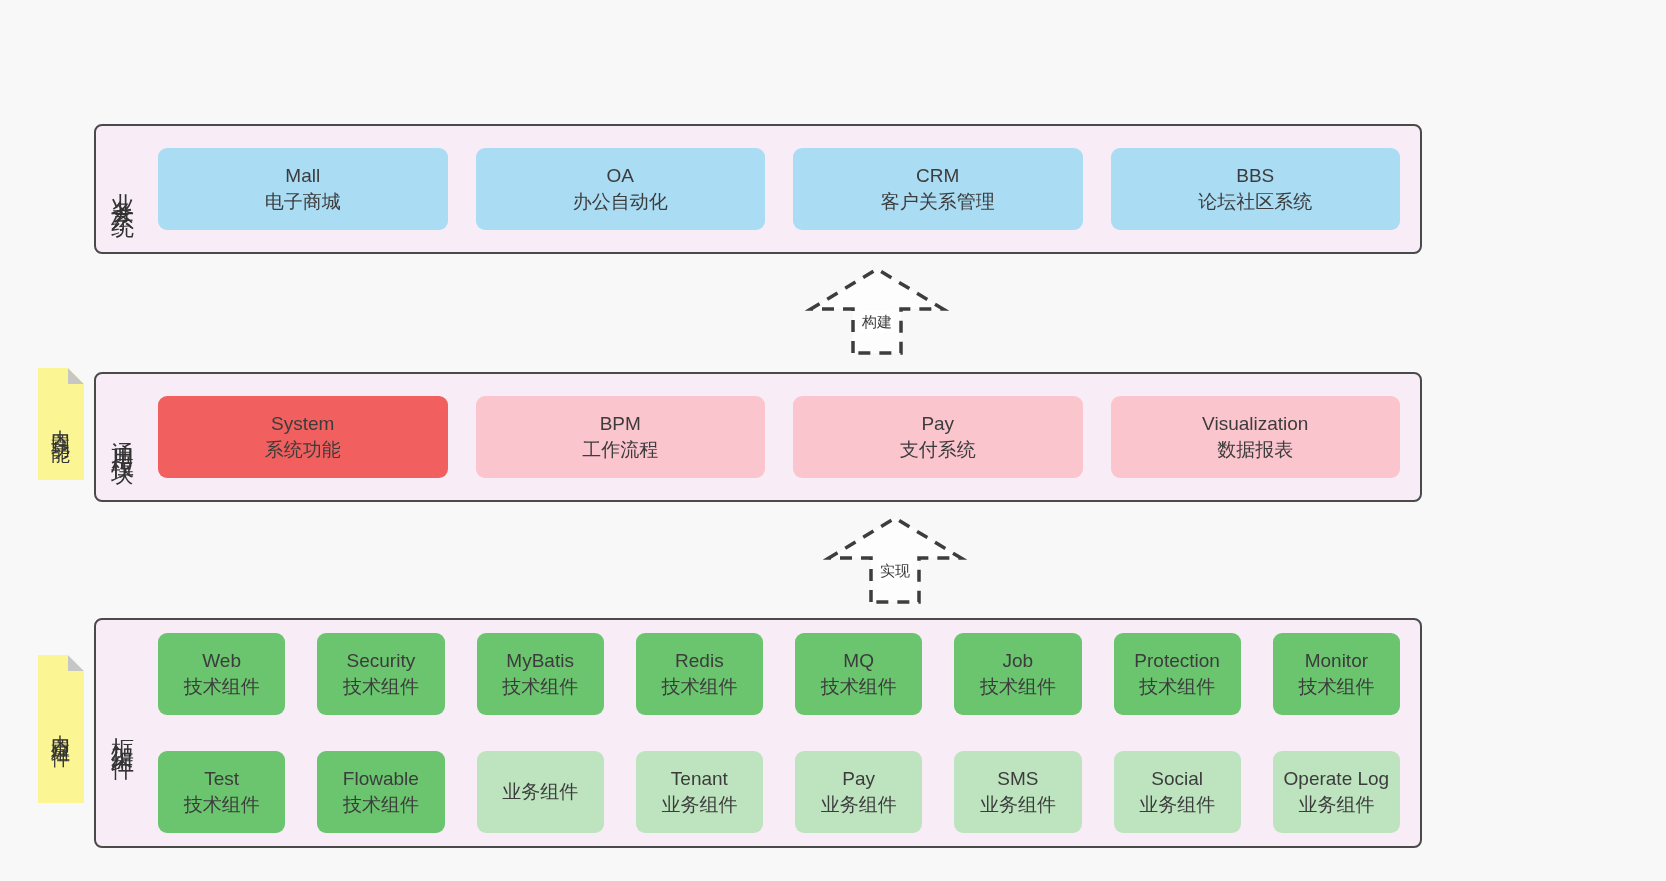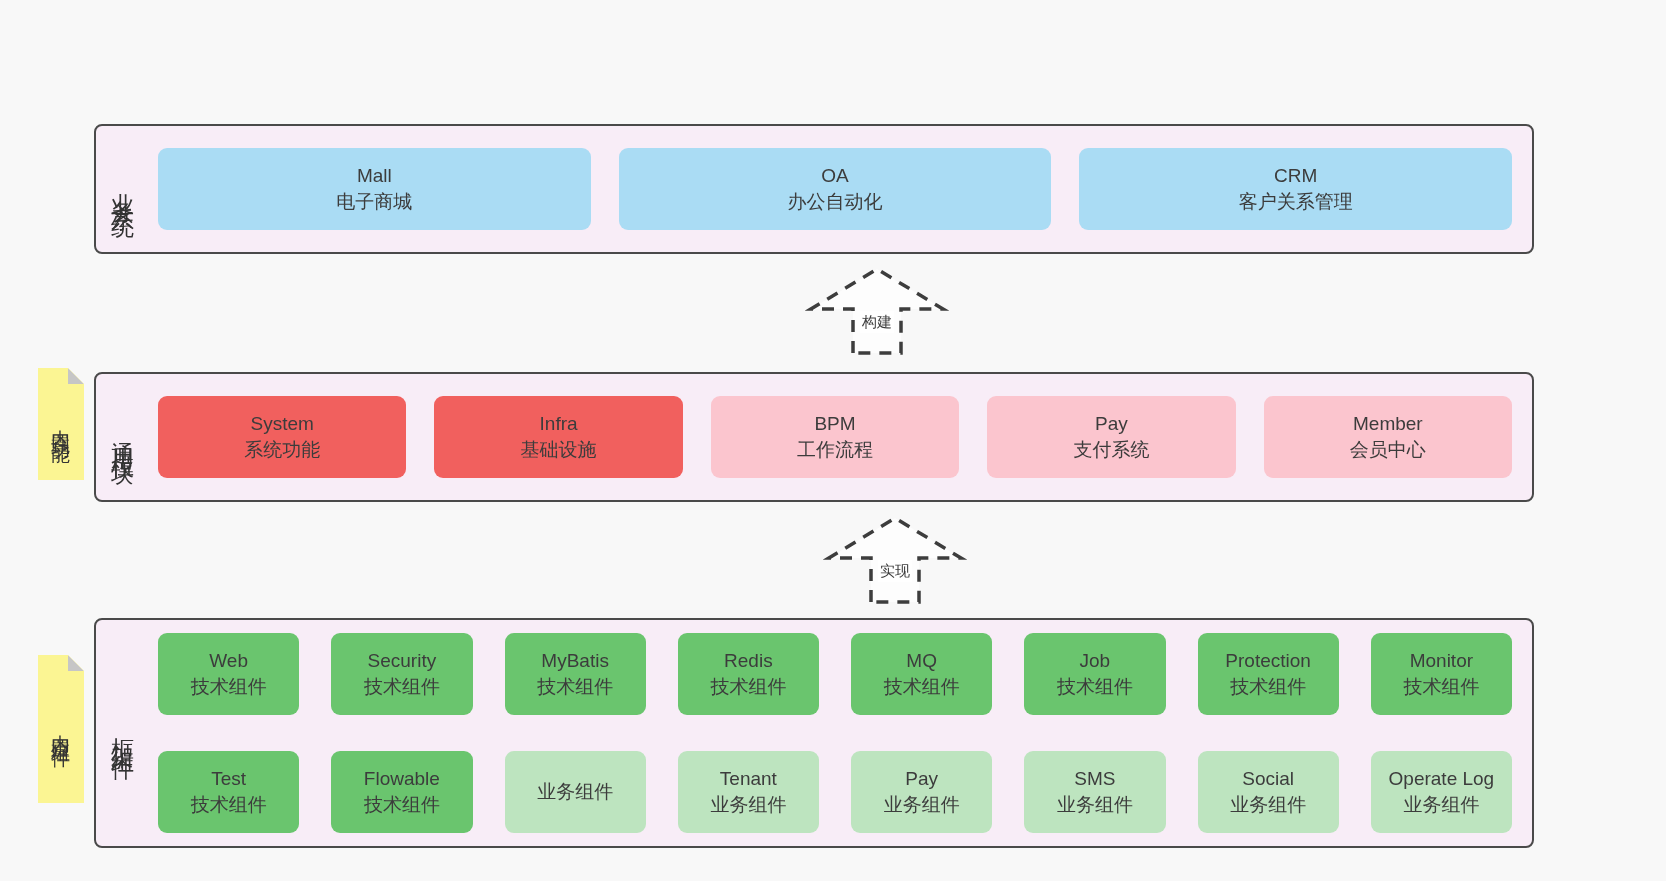--- a/index.html
+++ b/index.html
@@ -8,21 +8,21 @@
     background:#f8f8f8;
     font-family:"Liberation Sans","DejaVu Sans",sans-serif;
     color:#3e3e3e;
     position:relative;
     overflow:hidden;
   }
   .stage{position:absolute;inset:0;}
 
   
   .panel{
-    position:absolute;left:94px;width:1440px;
+    position:absolute;left:94px;width:1328px;
     background:#f8edf7;
     border:2px solid #4a4a4a;border-radius:8px;
     box-sizing:border-box;
     display:flex;align-items:center;
     padding:0 20px 0 15px;
   }
   #panel-business{top:124px;height:130px;}
   #panel-modules{top:372px;height:130px;justify-content:space-between;}
   #panel-framework{top:618px;height:230px;}
 
@@ -105,52 +105,52 @@
         <span>电子商城</span>
       </div>
       <div class="box blue">
         <span>OA</span>
         <span>办公自动化</span>
       </div>
       <div class="box blue">
         <span>CRM</span>
         <span>客户关系管理</span>
       </div>
+      <div class="box blue">
+        <span>BBS</span>
+        <span>论坛社区系统</span>
+      </div>
     </div>
   </section>
 
   <div class="arrow" id="arrow-build">
     <svg width="144" height="92" viewBox="0 0 144 92">
       <polygon points="48,90 48,46 6,46 72,6 138,46 96,46 96,90" fill="#fdfdfd" stroke="#3d3d3d" stroke-width="3.5" stroke-dasharray="12 9" stroke-linejoin="miter"></polygon>
     </svg>
     <div class="arrow-label">构建</div>
   </div>
 
   <section class="panel" id="panel-modules">
     <div class="panel-label">通用模块</div>
     <div class="box-row">
       <div class="box red">
         <span>System</span>
         <span>系统功能</span>
       </div>
-      <div class="box red">
-        <span>Infra</span>
-        <span>基础设施</span>
-      </div>
       <div class="box pink">
         <span>BPM</span>
         <span>工作流程</span>
       </div>
       <div class="box pink">
         <span>Pay</span>
         <span>支付系统</span>
       </div>
       <div class="box pink">
-        <span>Member</span>
-        <span>会员中心</span>
+        <span>Visualization</span>
+        <span>数据报表</span>
       </div>
     </div>
   </section>
 
   <div class="arrow" id="arrow-implement">
     <svg width="144" height="92" viewBox="0 0 144 92">
       <polygon points="48,90 48,46 6,46 72,6 138,46 96,46 96,90" fill="#fdfdfd" stroke="#3d3d3d" stroke-width="3.5" stroke-dasharray="12 9" stroke-linejoin="miter"></polygon>
     </svg>
     <div class="arrow-label">实现</div>
   </div>

